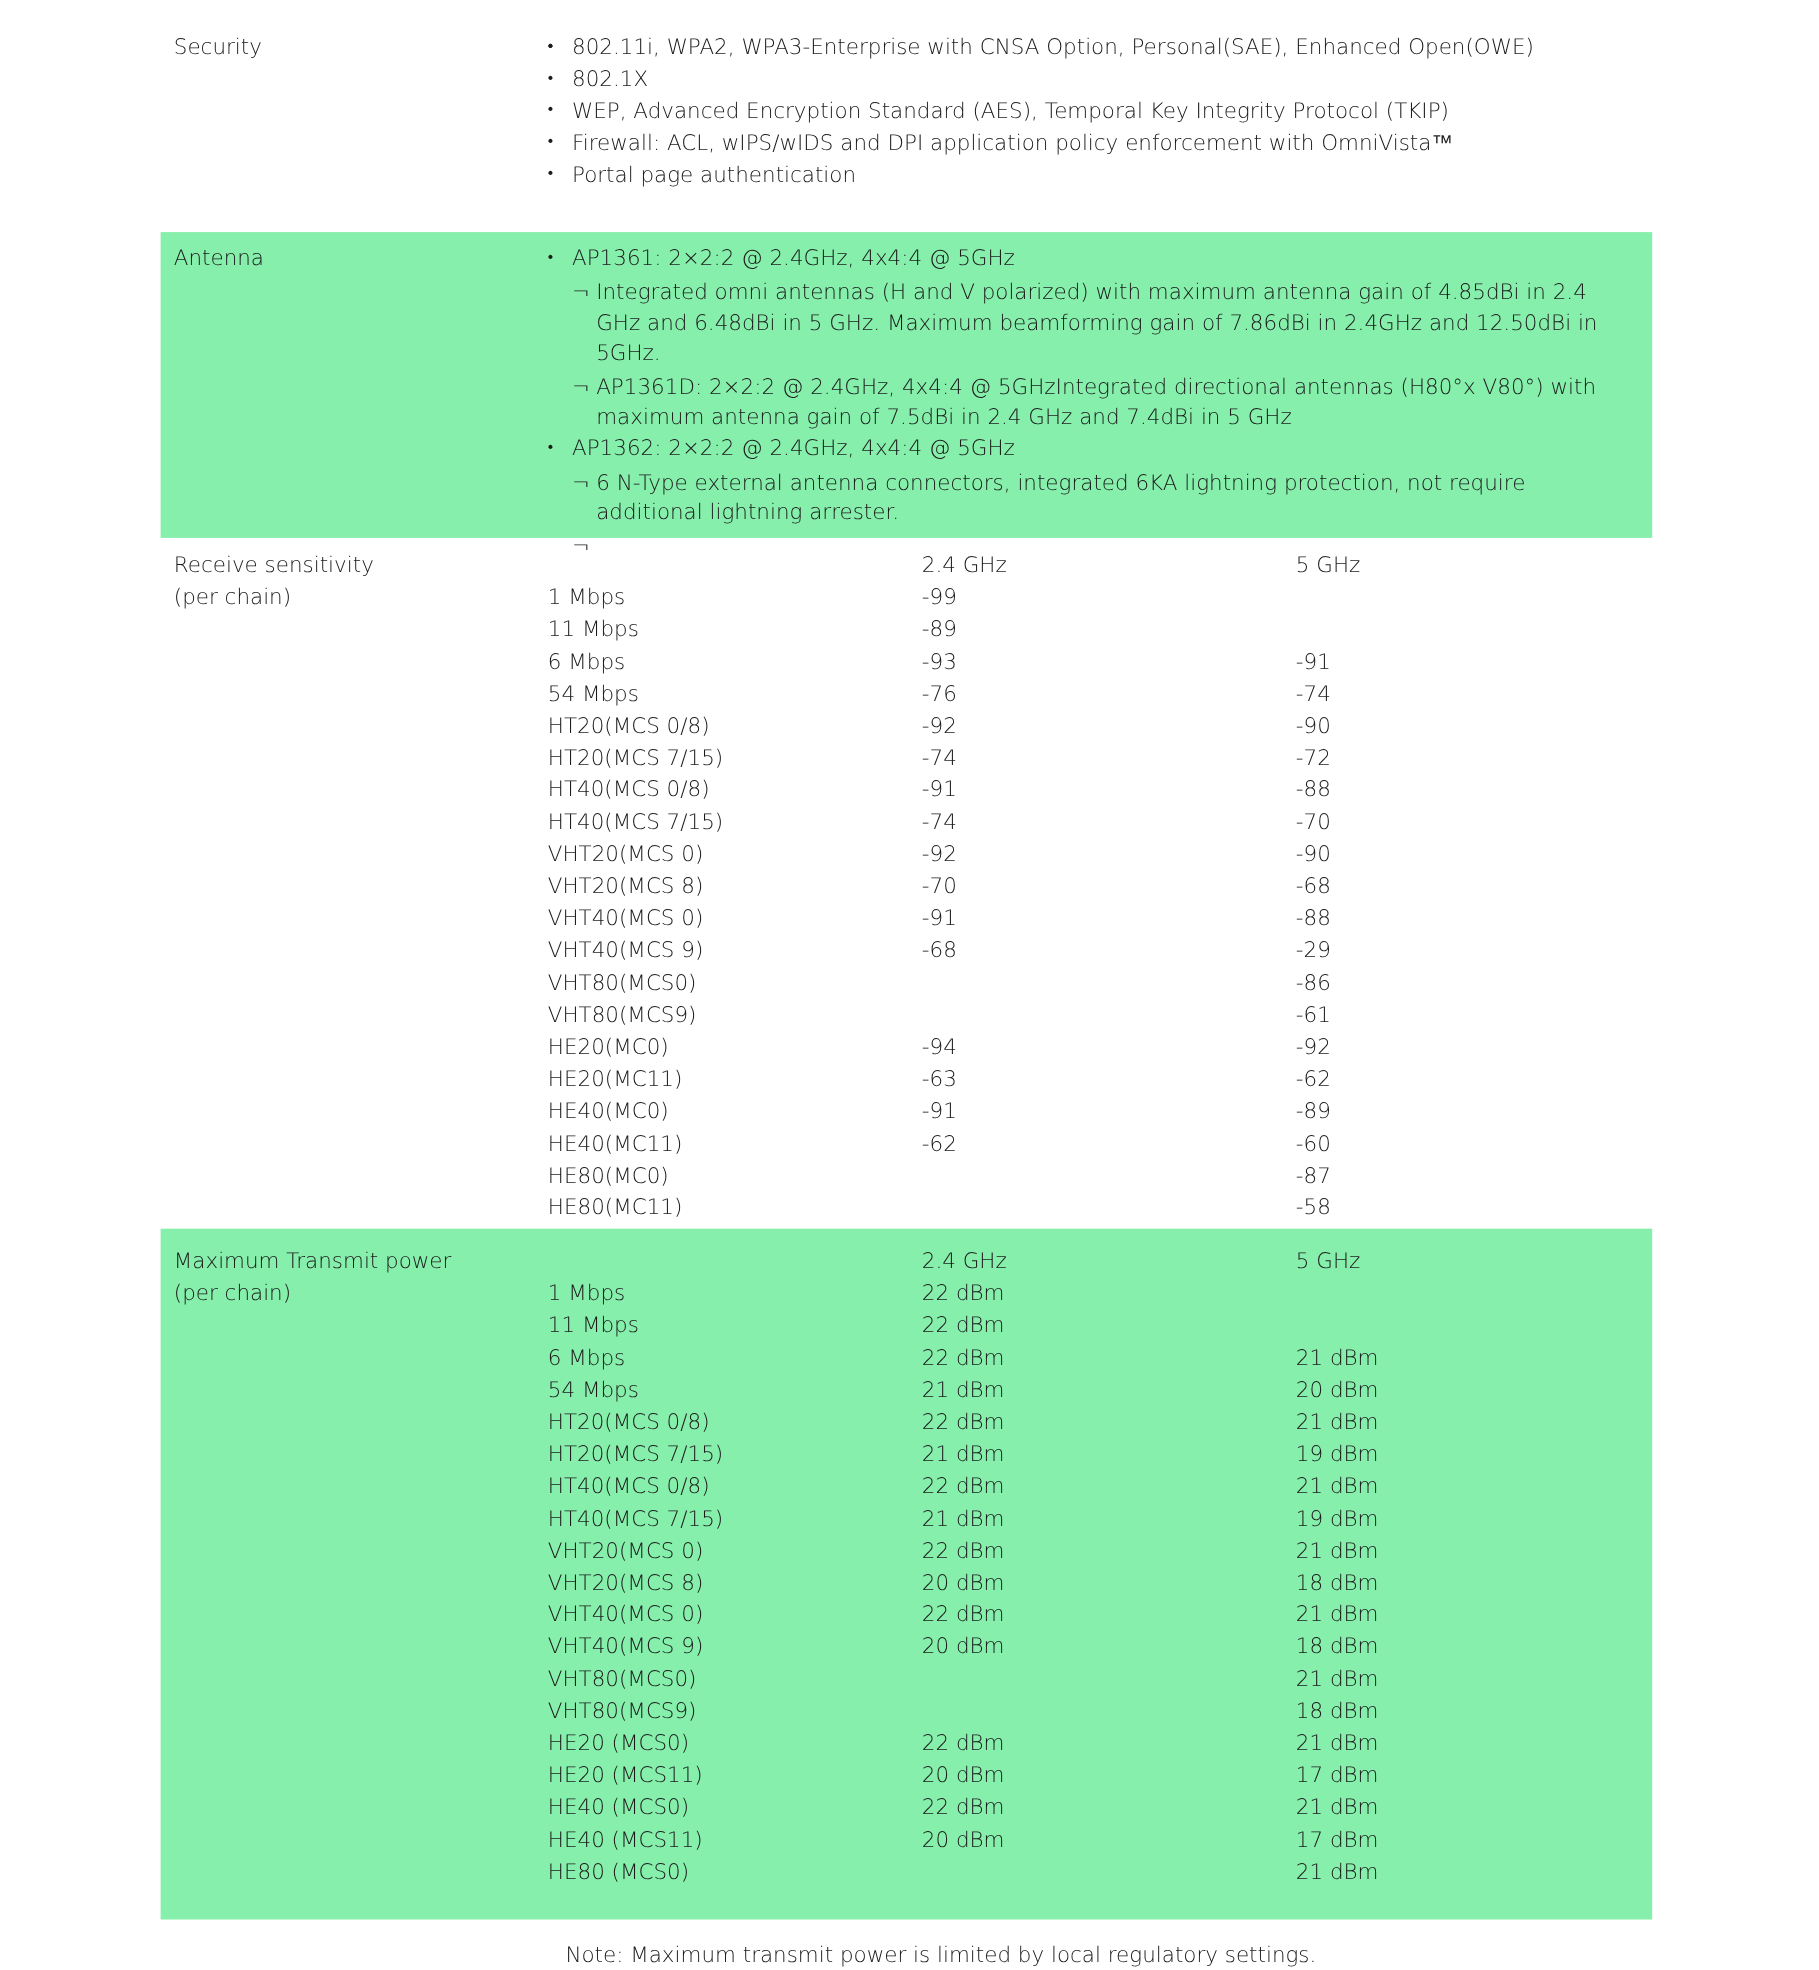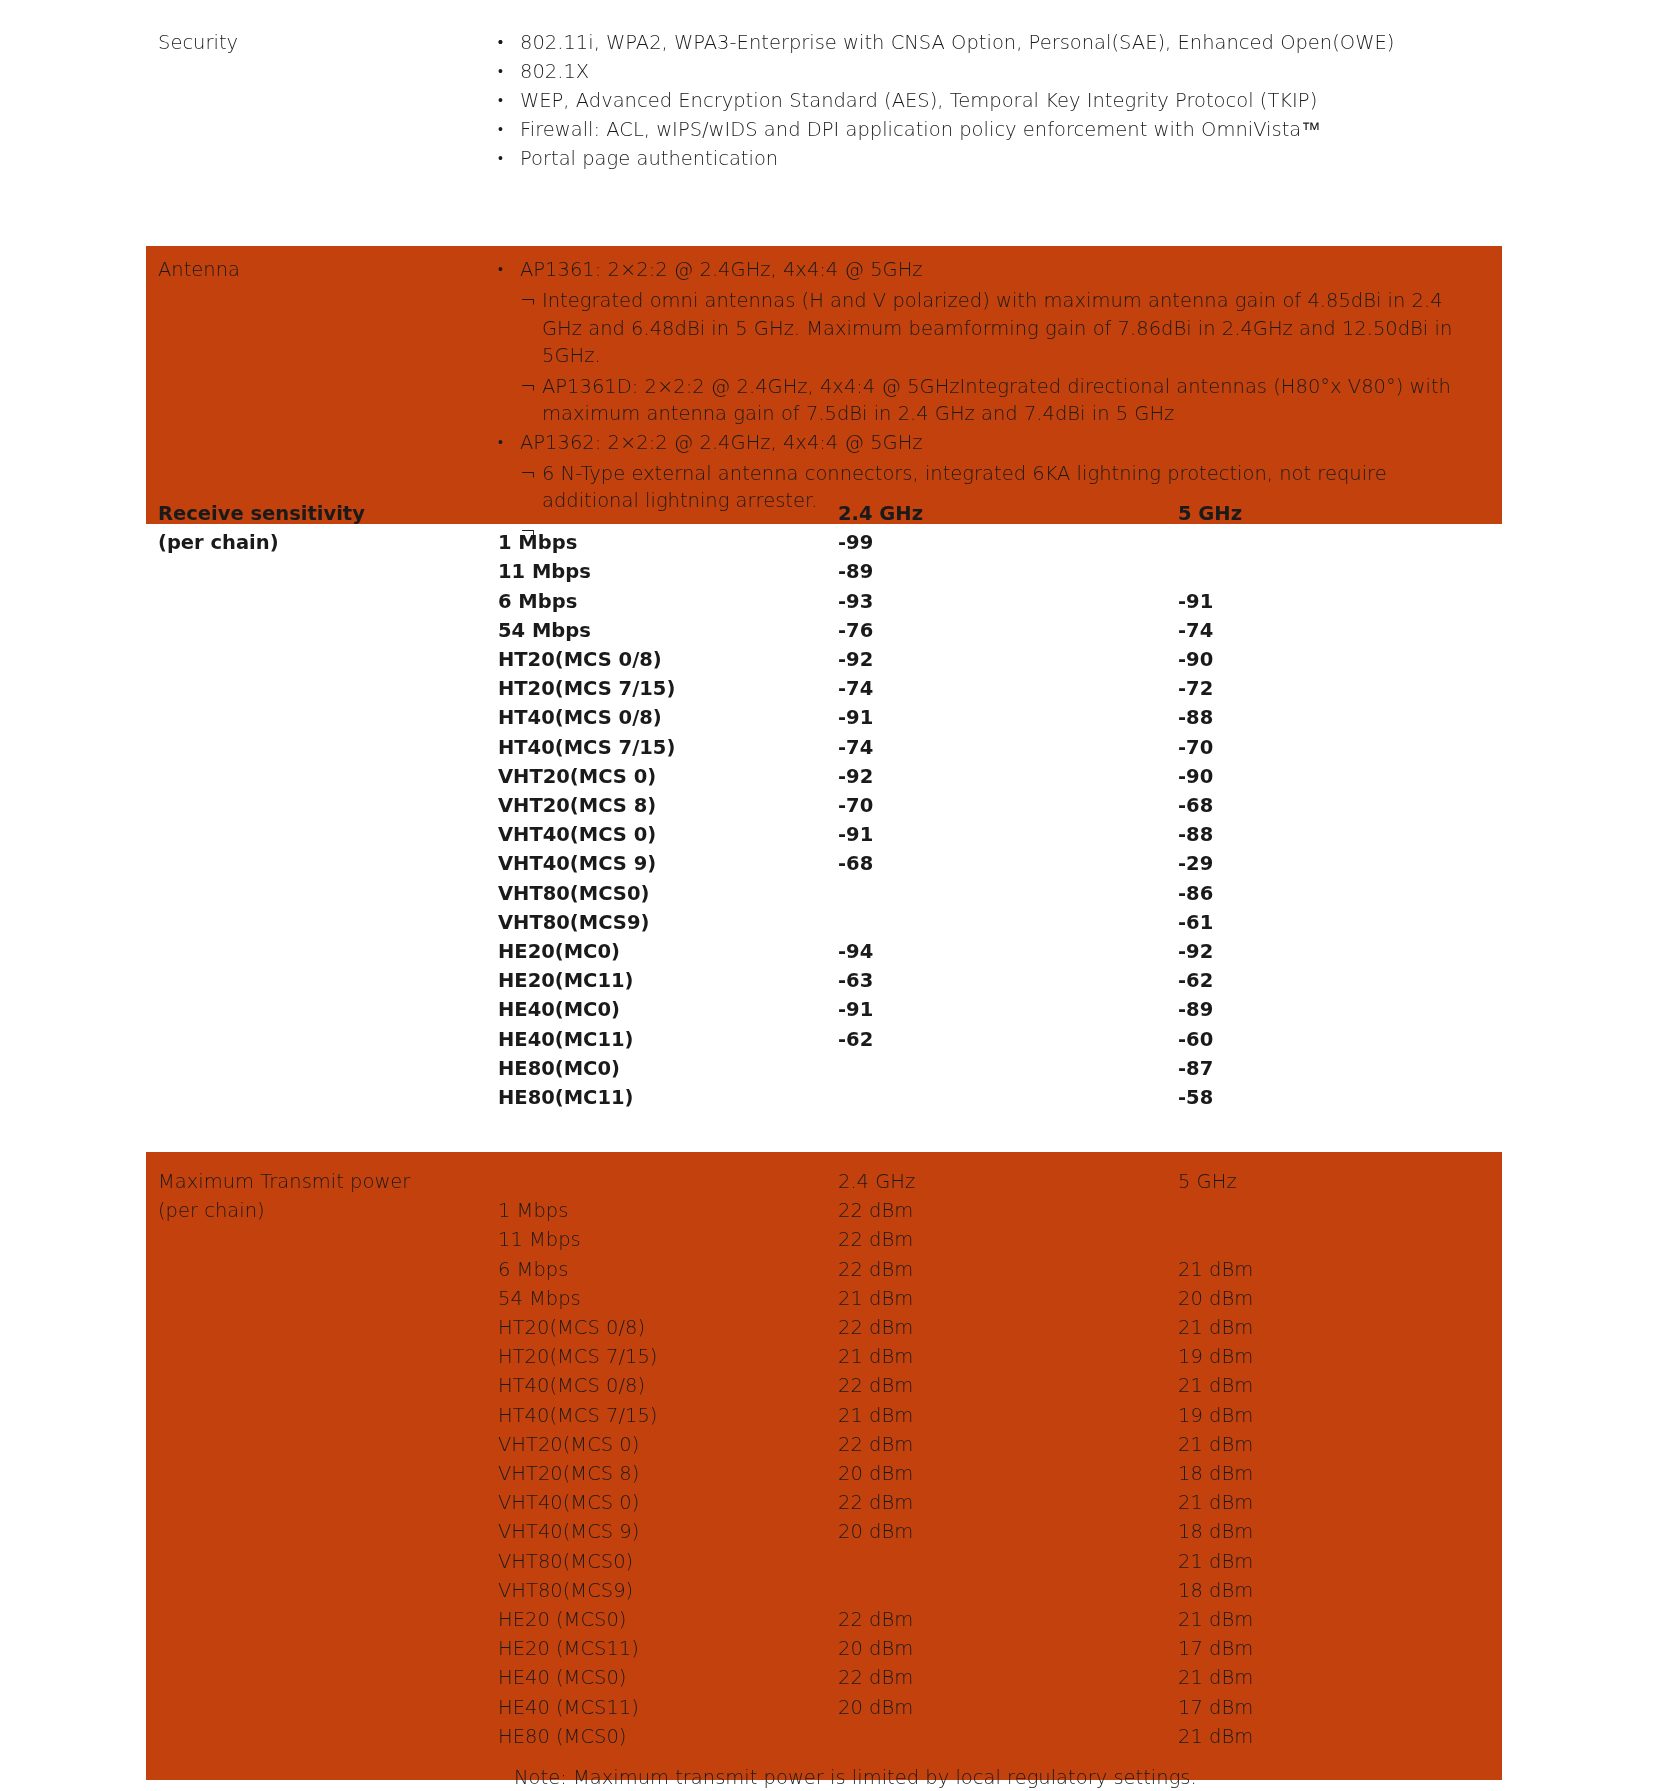--- a/index.html
+++ b/index.html
@@ -2,21 +2,21 @@
 <html><head>
 <meta charset="utf-8">
 <style>
   html, body { margin: 0; padding: 0; background: #ffffff; }
   body {
     width: 1654px; height: 1791px; position: relative; overflow: hidden;
     font-family: "DejaVu Sans", "Liberation Sans", sans-serif;
     font-size: 19.5px; color: #1a1a1a; font-weight: 300;
   }
   .section { position: absolute; left: 146px; width: 1356px; }
-  .shaded { background: #c2410c; margin-top: 35px; }
+  .shaded { background: #86efac; }
   .label { position: absolute; left: 12px; line-height: 29px; }
   .bullets { position: absolute; left: 352px; right: 24px; margin: 0; padding: 0; list-style: none; }
   .bullets li { position: relative; padding-left: 22px; line-height: 29px; }
   .bullets li .dot { position: absolute; left: 0; top: 0; width: 14px; text-align: left; font-size: 14px; }
   .sub { margin: 0; padding: 0; list-style: none; }
   .sub li { position: relative; padding-left: 22px; line-height: 27.5px; margin-top: 3px; margin-left: 0; }
   .sub li .mark { position: absolute; left: 0; top: 0; }
   .spec-table { position: absolute; left: 352px; top: 0; width: 1000px; border-collapse: collapse; }
   .spec-table td { padding: 0; height: 29.2px; line-height: 29.2px; vertical-align: middle; white-space: nowrap; }
   .spec-table td.c-rate { width: 340px; }
@@ -53,21 +53,21 @@
       <span class="dot">•</span>
       <span>AP1362: 2×2:2 @ 2.4GHz, 4x4:4 @ 5GHz</span>
       <ul class="sub">
         <li><span class="mark">¬</span><span>6 N-Type external antenna connectors, integrated 6KA lightning protection, not require additional lightning arrester.</span></li>
         <li><span class="mark">¬</span></li>
       </ul>
     </li>
   </ul>
 </div>
 
-<div class="section" style="top:499px;height:618px;font-weight:bold;">
+<div class="section" style="top:499px;height:618px;">
   <div class="label" style="top:0;">
     <div>Receive sensitivity</div>
     <div>(per chain)</div>
   </div>
   <table class="spec-table">
     <tbody>
         <tr>
       <td class="c-rate"></td>
       <td class="c-24">2.4 GHz</td>
       <td>5 GHz</td>

